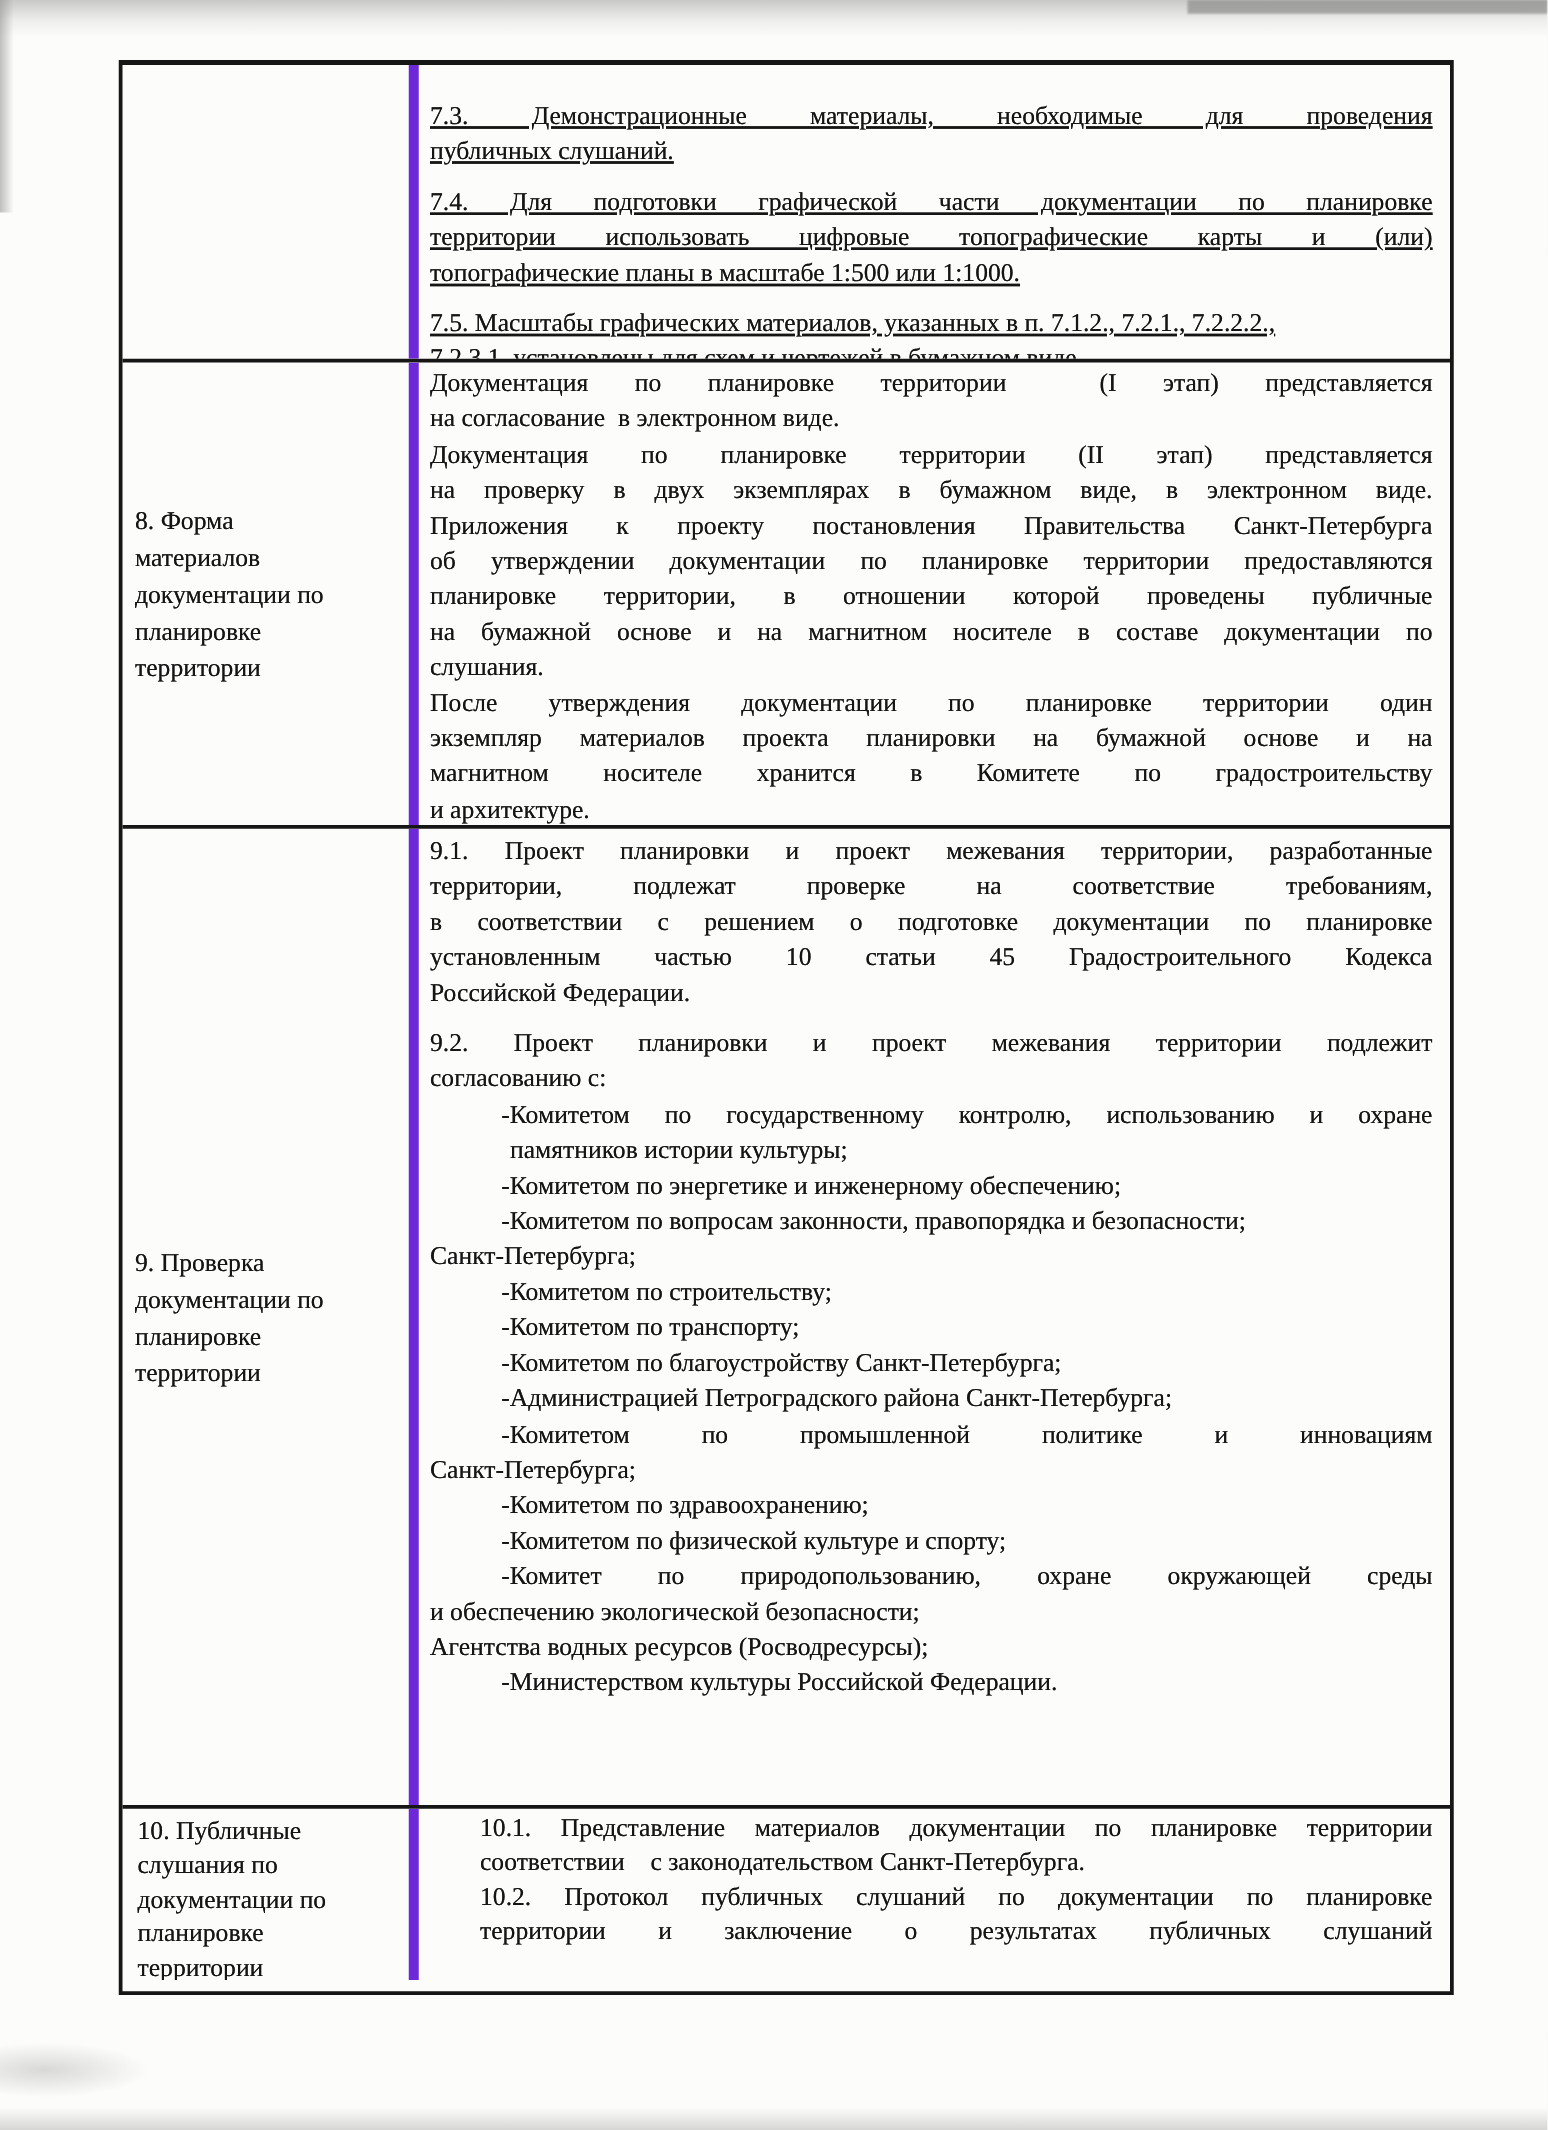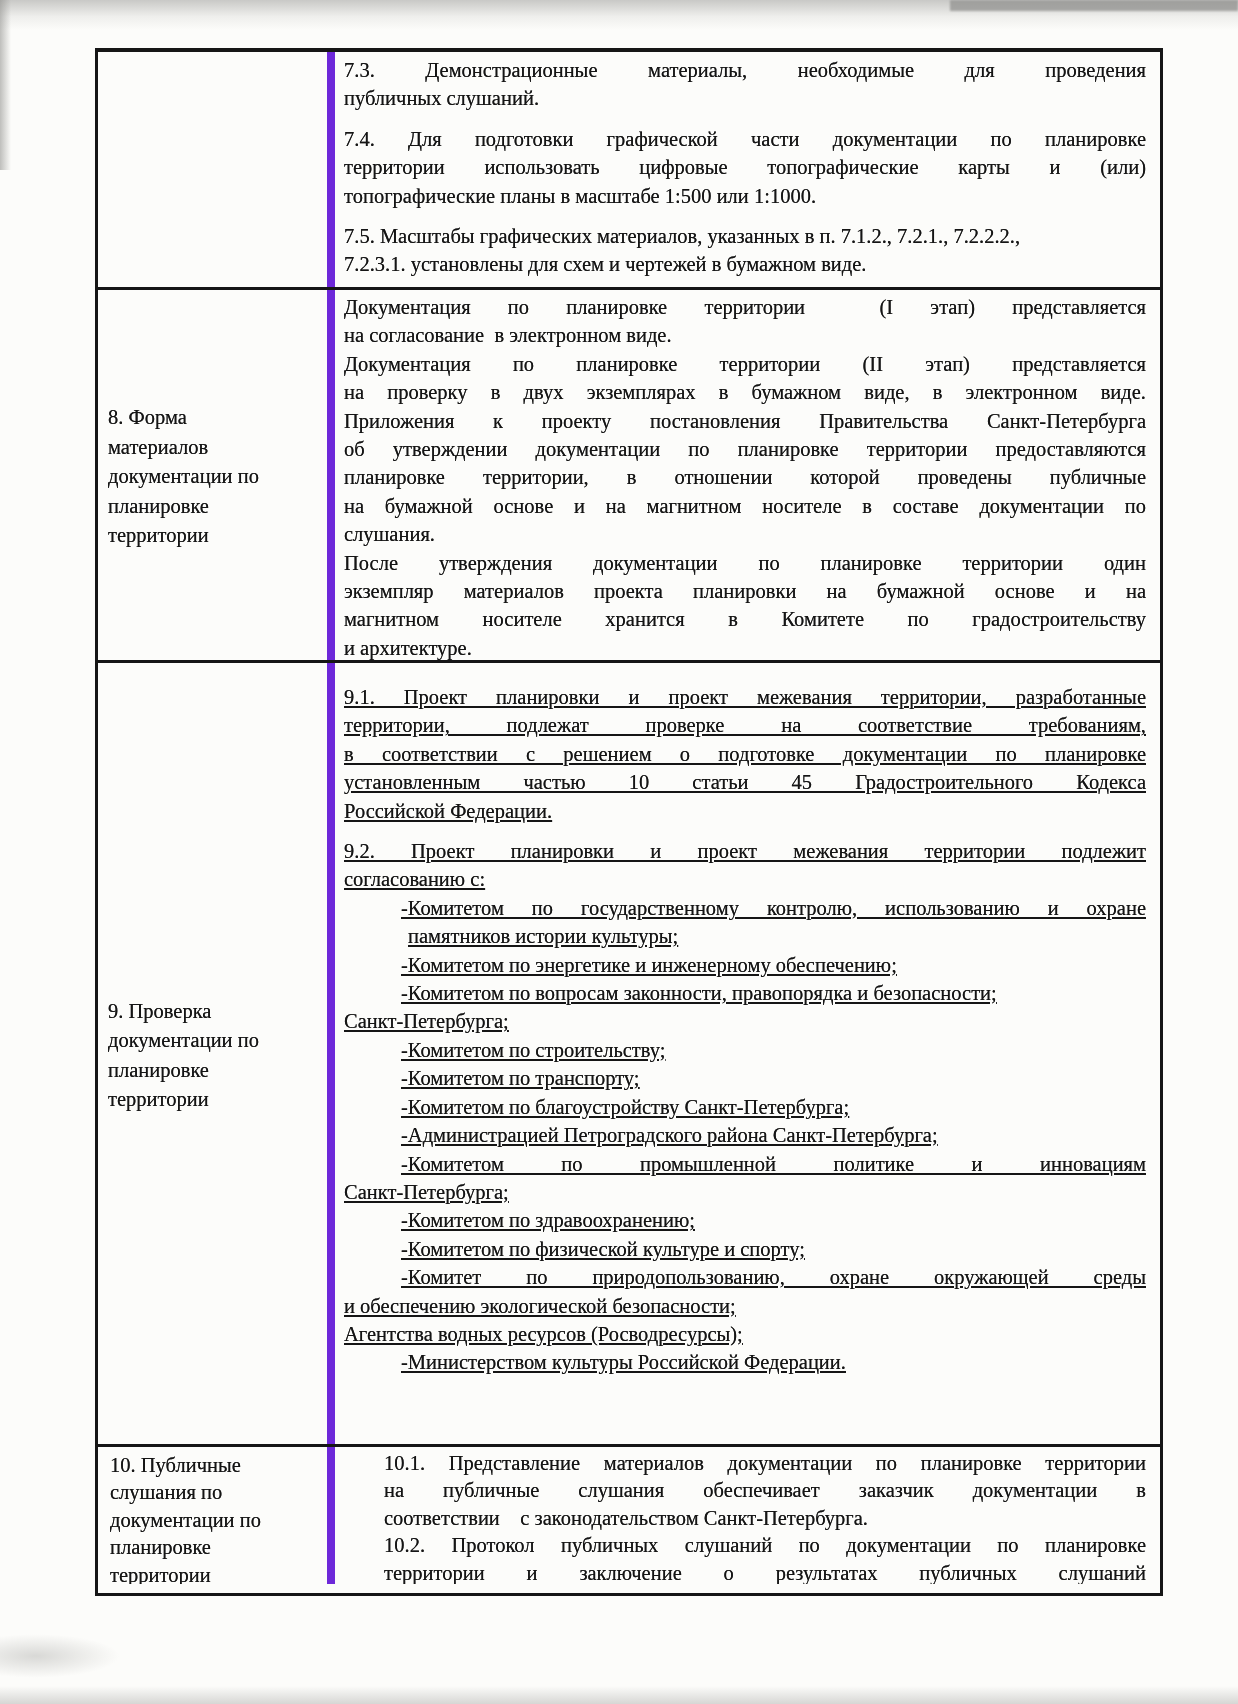--- a/index.html
+++ b/index.html
@@ -26,22 +26,22 @@
   .row{display:flex;box-sizing:border-box;overflow:hidden;}
   .row + .row{border-top:3px solid #161616;}
   .r7{height:235px;}
   .r8{height:373px;}
   .r9{height:784px;}
   .r10{height:140px;}
   .cl{width:237px;box-sizing:border-box;border-right:8px solid #6d28d9;
       padding:4px 6px 0 10px;display:flex;flex-direction:column;justify-content:center;overflow:hidden;}
   .r10 .cl{justify-content:flex-start;padding-top:5px;padding-left:12px;}
   .cr{flex:1;box-sizing:border-box;padding:3px 14px 0 9px;overflow:hidden;}
-  .r7 .cr{padding-top:4px;}
-  .r9 .cr{padding-top:20px;text-decoration:underline;}
+  .r7 .cr{padding-top:27px;text-decoration:underline;}
+  .r9 .cr{padding-top:4px;}
   .r10 .cr{padding-top:3px;margin-left:40px;}
   .ln{font-size:20.5px;line-height:28.4px;text-shadow:0 0 0.5px rgba(12,12,12,.8);}
   .cl .ln{line-height:29.4px;}
   .r10 .ln{line-height:27.4px;}
   .j{text-align:justify;text-align-last:justify;}
   .ind{padding-left:57px;}
   .ind2{padding-left:64px;}
   .pg{margin-top:12px;}
 </style>
 </head>
@@ -132,21 +132,20 @@
     <div class="row r10">
       <div class="cl">
         <div class="ln">10. Публичные</div>
         <div class="ln">слушания по</div>
         <div class="ln">документации по</div>
         <div class="ln">планировке</div>
         <div class="ln">территории</div>
       </div>
       <div class="cr">
         <div class="ln j">10.1. Представление материалов документации по планировке территории</div>
-        <div class="ln j">на публичные слушания обеспечивает заказчик документации в</div>
         <div class="ln">соответствии&nbsp;&nbsp;&nbsp; с законодательством Санкт-Петербурга.</div>
         <div class="ln j">10.2. Протокол публичных слушаний по документации по планировке</div>
         <div class="ln j">территории и заключение о результатах публичных слушаний</div>
       </div>
     </div>
 
   </div>
 </div>
 
 </body></html>

